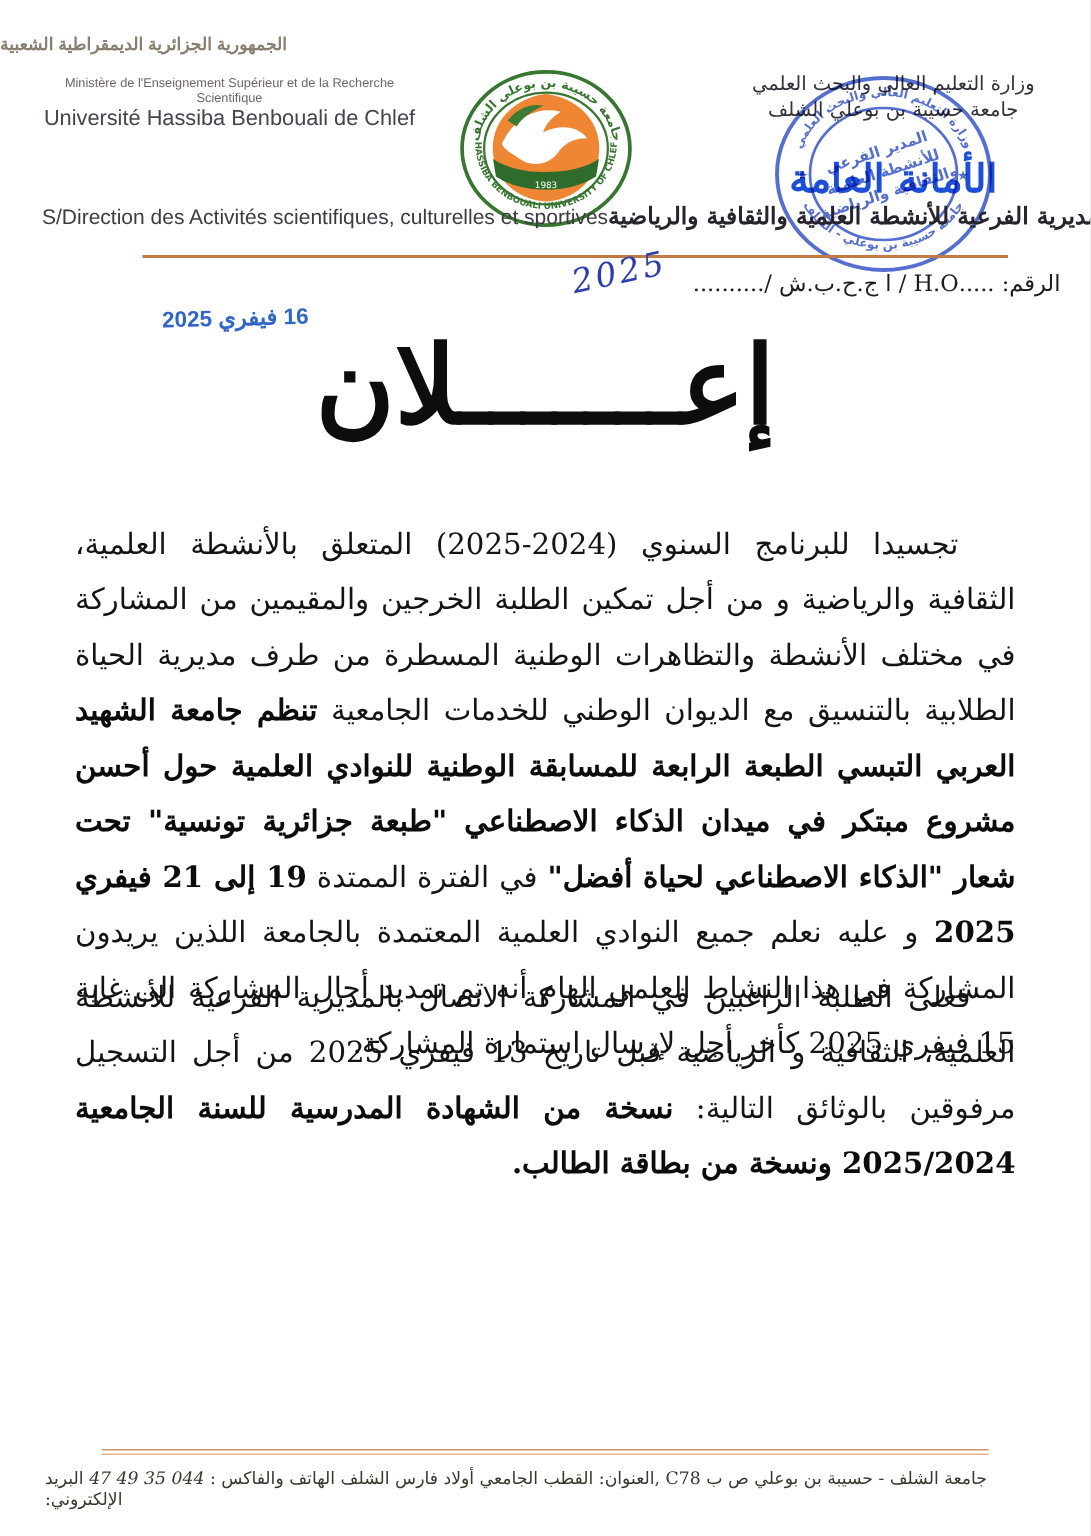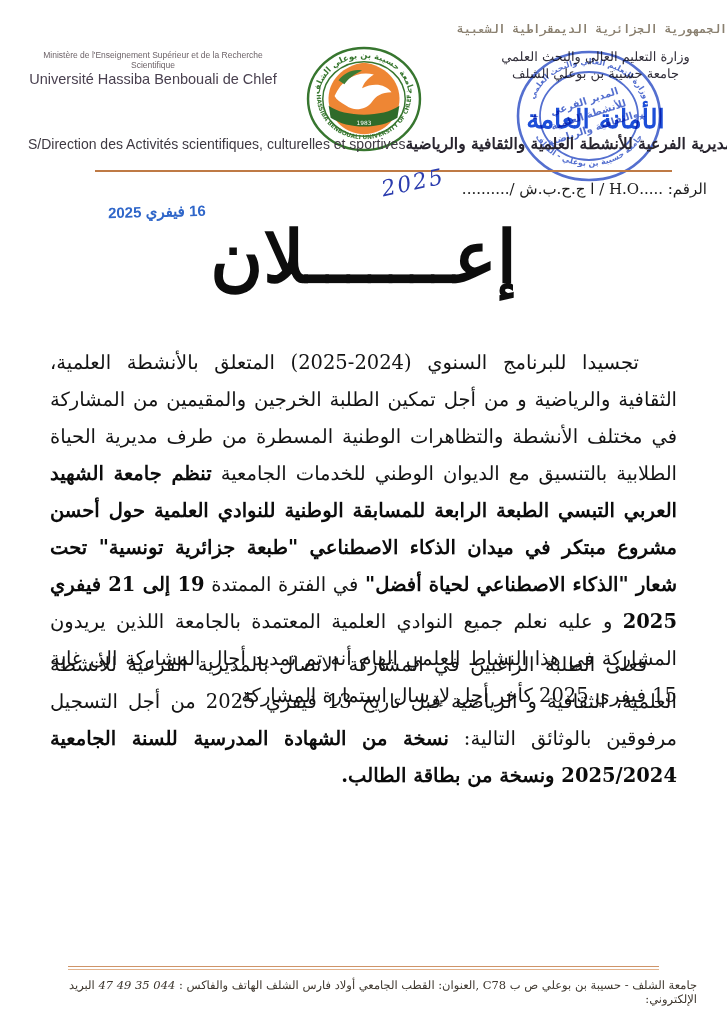--- a/index.html
+++ b/index.html
@@ -8,23 +8,23 @@
     width:727px;height:1024px;
     margin:0 auto;
     background:#ffffff;
     overflow:hidden;
     font-family:"DejaVu Serif", serif;
     color:#111;
   }
   
   .republic{
     position:absolute;top:22px;left:0;width:100%;
-    text-align:right;font-size:11.5px;color:#8a8070;
+    text-align:left;font-size:11.5px;color:#8a8070;
     letter-spacing:.5px;font-weight:bold;
-    font-family:Liberation Mono, monospace;
+    font-family:Liberation Sans, sans-serif;
   }
   .fr-block{
     position:absolute;top:50px;left:28px;width:250px;
     font-family:"Liberation Sans", sans-serif;
     text-align:center;
   }
   .fr-ministry{font-size:8.5px;color:#6d6368;line-height:10px;}
   .fr-university{font-size:14.5px;color:#4a4150;margin-top:1px;}
   .fr-secretariat{font-size:27px;color:#4a3c52;margin-top:16px;}
   .subdir-row{
@@ -86,21 +86,21 @@
   .p1{top:344px;text-indent:38px;}
   .p2{top:646px;text-indent:30px;}
   .body-p b{font-weight:bold;color:#0c0c0c;}
   
   .footer-line{
     position:absolute;left:68px;right:68px;top:966px;height:2px;
     border-top:1.5px solid #cf9468;border-bottom:1px solid #e3b48e;
   }
   .footer-text{
     position:absolute;top:978px;left:30px;right:30px;
-    direction:rtl;text-align:right;
+    direction:rtl;text-align:left;
     font-size:11.5px;color:#3c352c;
   }
   .footer-text .phone{font-style:italic;}
   .footer-link-row{position:absolute;top:996px;left:0;width:100%;text-align:center;margin-top:40px;}
   .footer-link{
     font-family:"Liberation Sans", sans-serif;
     font-size:12px;color:#1515b5;text-decoration:underline;
   }
   svg text{font-family:"DejaVu Sans", sans-serif;}
 </style>

